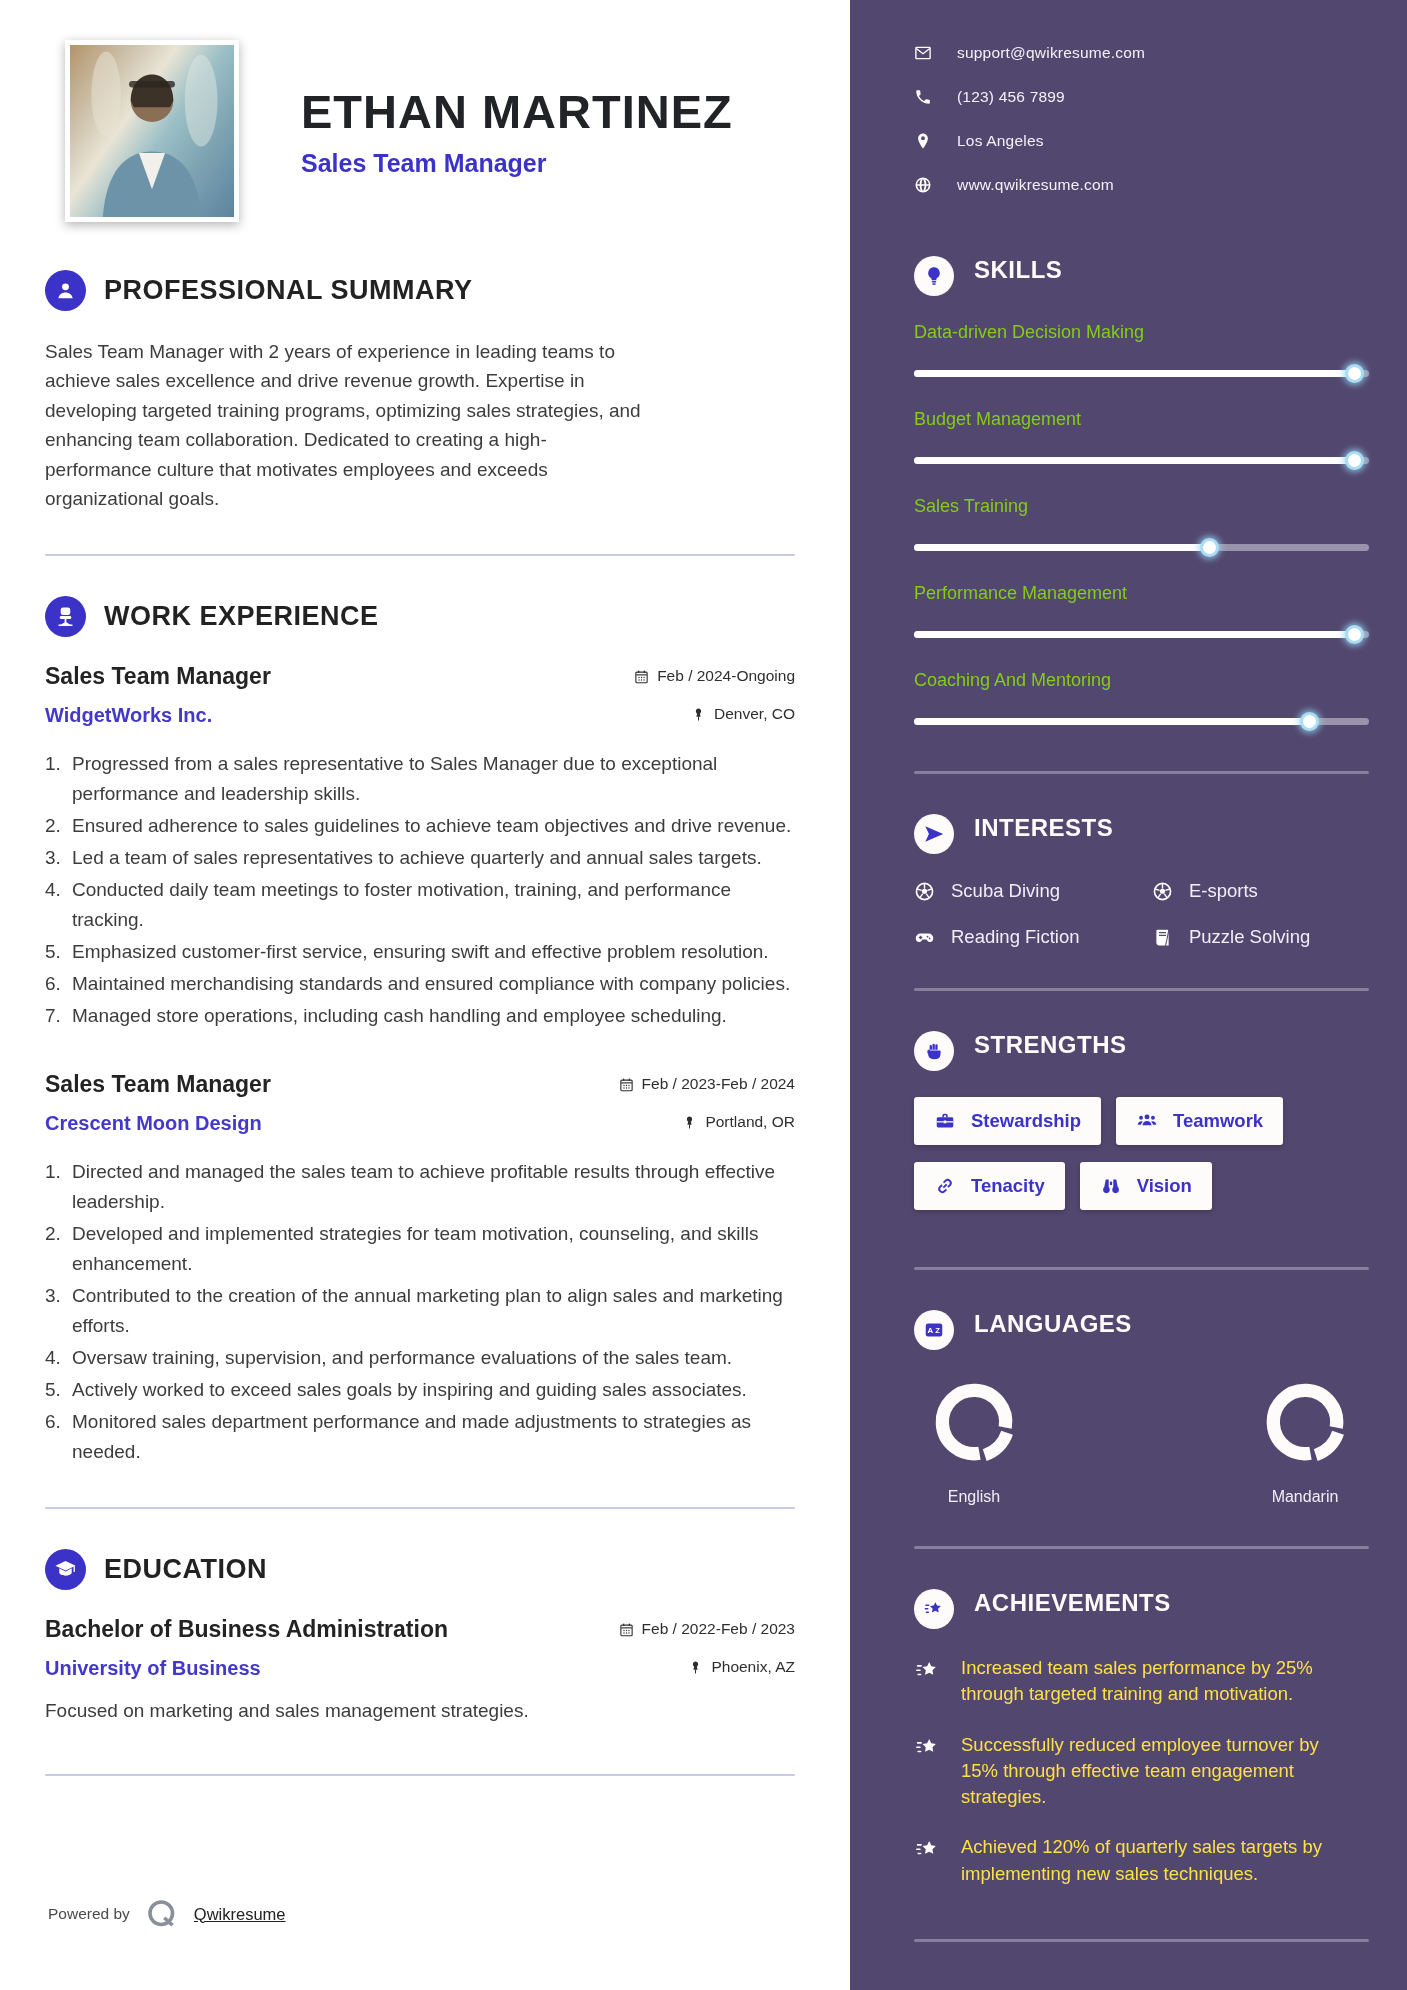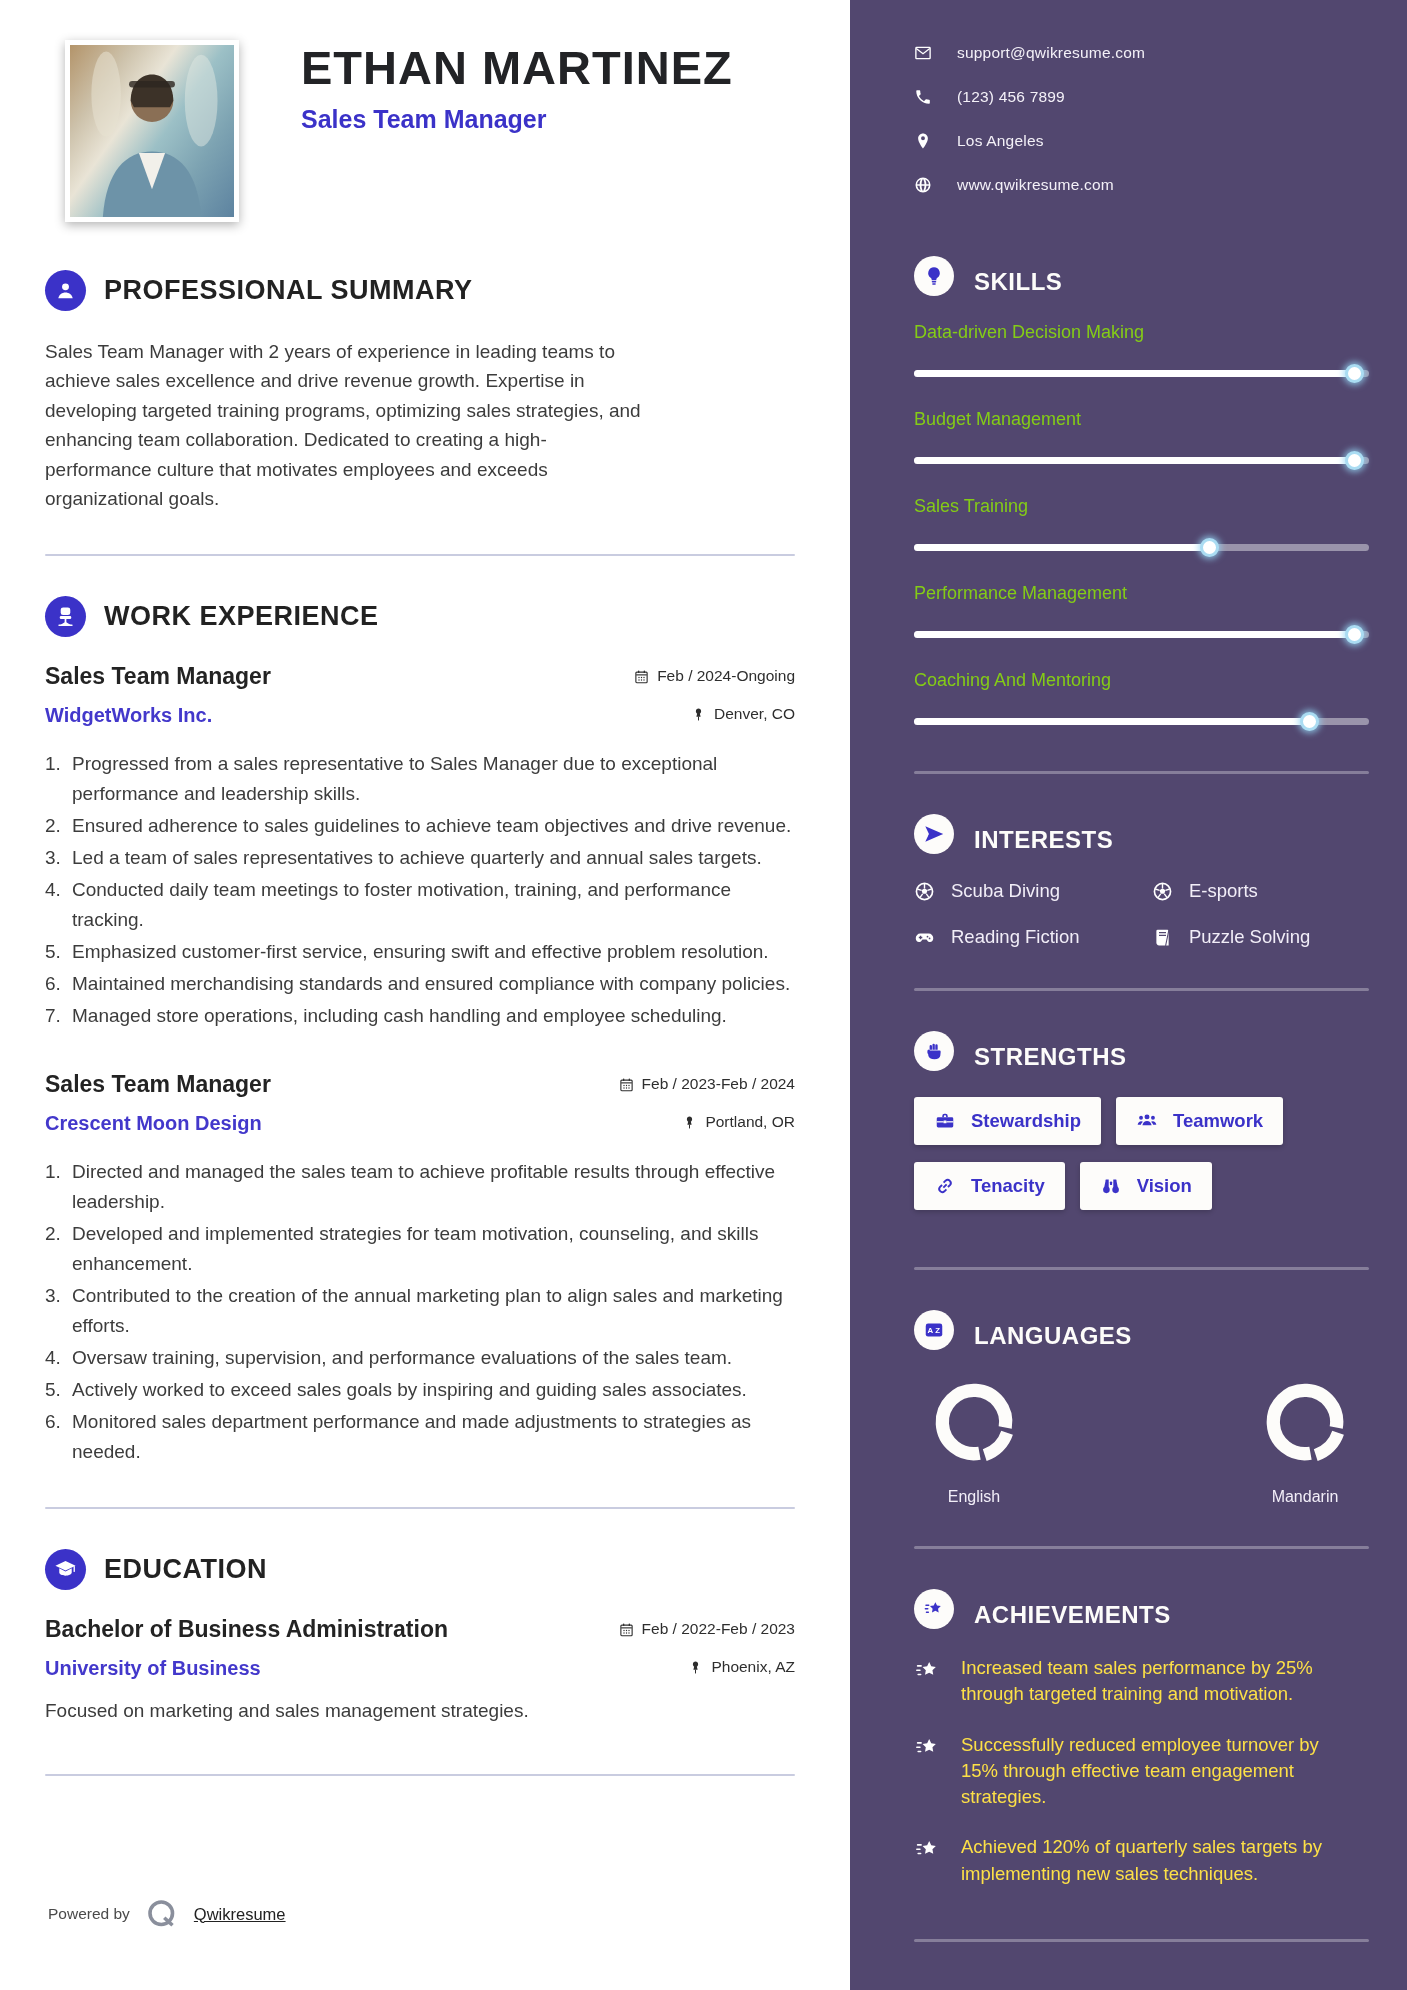--- a/index.html
+++ b/index.html
@@ -3,21 +3,21 @@
 <meta charset="utf-8">
 <style>
   * { margin:0; padding:0; box-sizing:border-box; }
   html,body { background:#e8e8ee; }
   .page {
     width:1407px; height:1990px; margin:0 auto; display:flex;
     font-family:"Liberation Sans", sans-serif; background:#ffffff; overflow:hidden;
   }
   
   .left { flex:0 0 850px; padding:40px 55px 0 45px; position:relative; background:#ffffff; }
-  .id-block { display:flex; margin-bottom:48px;padding-left:20px; }
+  .id-block { display:flex; align-items:center; margin-bottom:48px;padding-left:20px; }
   .photo {
     width:174px; height:182px; flex:0 0 174px; border:5px solid #fff;
     box-shadow:0 3px 10px rgba(0,0,0,.3); position:relative; overflow:hidden;
     background:linear-gradient(125deg,#b3946a 0%,#cdc2ab 22%,#e9e4d6 38%,#9cc0c6 55%,#7da3b2 75%,#5d83a0 100%);
   }
   .photo svg { position:absolute; left:0; top:0; width:100%; height:100%; }
   .name-block { margin-left:62px; }
   .person-name { font-size:47px; font-weight:bold; letter-spacing:1px; color:#222326; white-space:nowrap; }
   .person-title { font-size:25px; margin-top:10px; font-weight:bold; }
   
@@ -44,21 +44,21 @@
   .qlogo { width:36px; height:36px; color:#8a8f9c; }
   .qlogo svg { width:100%; height:100%; }
   .brand-link { font-size:16.5px; color:#222; text-decoration:underline; }
   
   .sidebar { flex:1; color:#fff; padding:44px 38px 0 64px; position:relative; }
   .contact { display:flex; flex-direction:column; gap:26px; margin-bottom:62px; }
   .contact-row { display:flex; align-items:center; gap:25px; }
   .contact-row .cicon { width:18px; height:18px; flex:0 0 18px; color:#fff; }
   .cicon svg { width:100%; height:100%; }
   .contact-row span { font-size:15.5px; letter-spacing:.2px; color:#f4f1f8; }
-  .rsec-head { display:flex; align-items:flex-end; gap:20px; margin-bottom:26px; }
+  .rsec-head { display:flex; align-items:flex-start; gap:20px; margin-bottom:26px; }
   .rsec-icon { width:40px; height:40px; border-radius:50%; background:#fdfcfa; display:flex; align-items:center; justify-content:center; flex:0 0 40px; }
   .rsec-icon svg { width:22px; height:22px; }
   .rsec-title { font-size:24px; font-weight:bold; letter-spacing:.5px; color:#fdfcfa; }
   .rdivider { height:3px; border-radius:2px; background:rgba(255,255,255,.30); margin:40px 0; }
   
   .skill { margin-bottom:26px; }
   .skill-label { font-size:18px; color:#84cc16; margin-bottom:21px; }
   .slider { position:relative; height:19px; }
   .slider-track { position:absolute; top:6px; left:0; right:0; height:7px; border-radius:4px; background:rgba(255,255,255,.42); }
   .slider-fill { position:absolute; top:6px; left:0; height:7px; border-radius:4px; background:#ffffff; }

